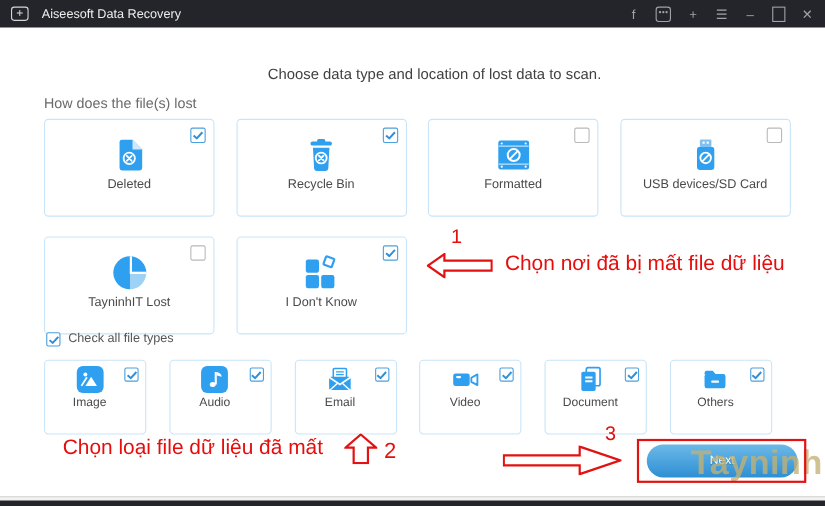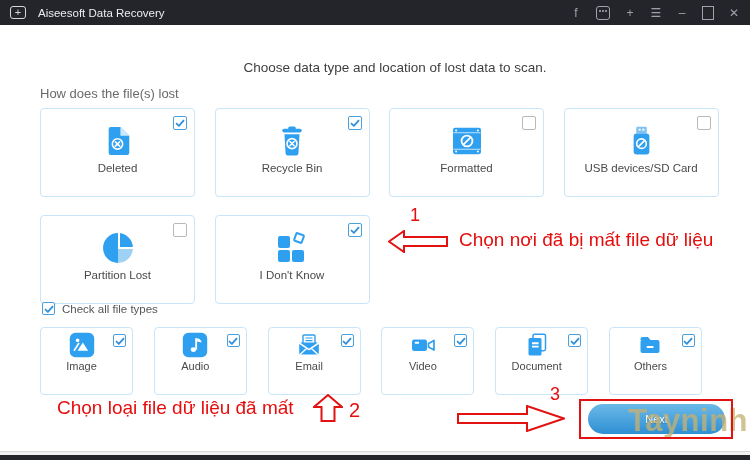--- a/index.html
+++ b/index.html
@@ -36,21 +36,21 @@
   .clabel { text-align:center; margin-top:5px; font-size:11.5px; color:#4a4a4a; }
 
   .type-grid { position:absolute; left:40px; top:327px; width:700px; display:flex; column-gap:20.8px; }
   .scard { position:relative; width:93px; height:68px; background:#fff; border:1px solid #c9e5f9;
            border-radius:4px; cursor:pointer; }
   .scard .cb { top:6px; right:6px; width:13px; height:13px; }
   .scard .icon-area { height:26px; margin-top:4px; transform:translateX(-5px); }
   .slabel { text-align:center; margin-top:2px; font-size:11px; color:#4a4a4a; transform:translateX(-5px); }
 
   
-  .check-all { position:absolute; left:42px; top:302px; display:flex; align-items:center; gap:7px; }
+  .check-all { position:absolute; left:42px; top:302px; display:flex; gap:7px; }
   .check-all .cb { position:static; width:13px; height:13px; }
   .check-all-label { font-size:11.5px; color:#565656; }
 
   
   .pie { width:30px; height:30px; border-radius:50%; position:relative;
          background:conic-gradient(#2f9ff0 0deg 90deg, #9dd2f5 90deg 180deg, #2f9ff0 180deg 360deg); }
   .pie::before { content:""; position:absolute; left:50%; top:0; width:2px; height:50%; background:#fff; }
   .pie::after  { content:""; position:absolute; left:50%; top:50%; width:50%; height:2px; margin-top:-1px; background:#fff; }
   .dk { position:relative; width:32px; height:31px; }
   .dk i { position:absolute; width:12px; height:12px; background:#2f9ff0; border-radius:2px; }
@@ -167,21 +167,21 @@
           </svg>
       </div>
       <div class="clabel">USB devices/SD Card</div>
     </div>
 
     <div class="card">
       <span class="cb"></span>
       <div class="icon-area">
           <div class="pie"></div>
         </div>
-      <div class="clabel">Partition Lost</div>
+      <div class="clabel">TayninhIT Lost</div>
     </div>
 
     <div class="card">
       <span class="cb checked">
           <svg width="10" height="8" viewBox="0 0 10 8">
             <polyline points="1,4.2 3.9,6.8 9,1.2" fill="none" stroke="#2f8fd8" stroke-width="1.8"></polyline>
           </svg>
         </span>
       <div class="icon-area">
           <div class="dk">

